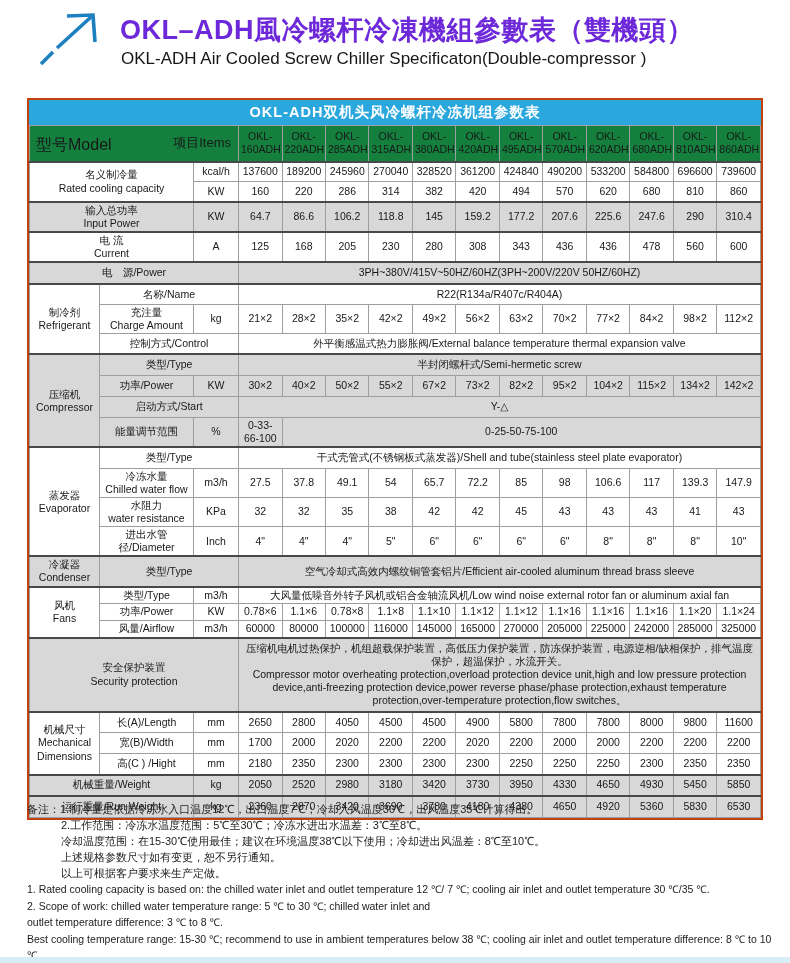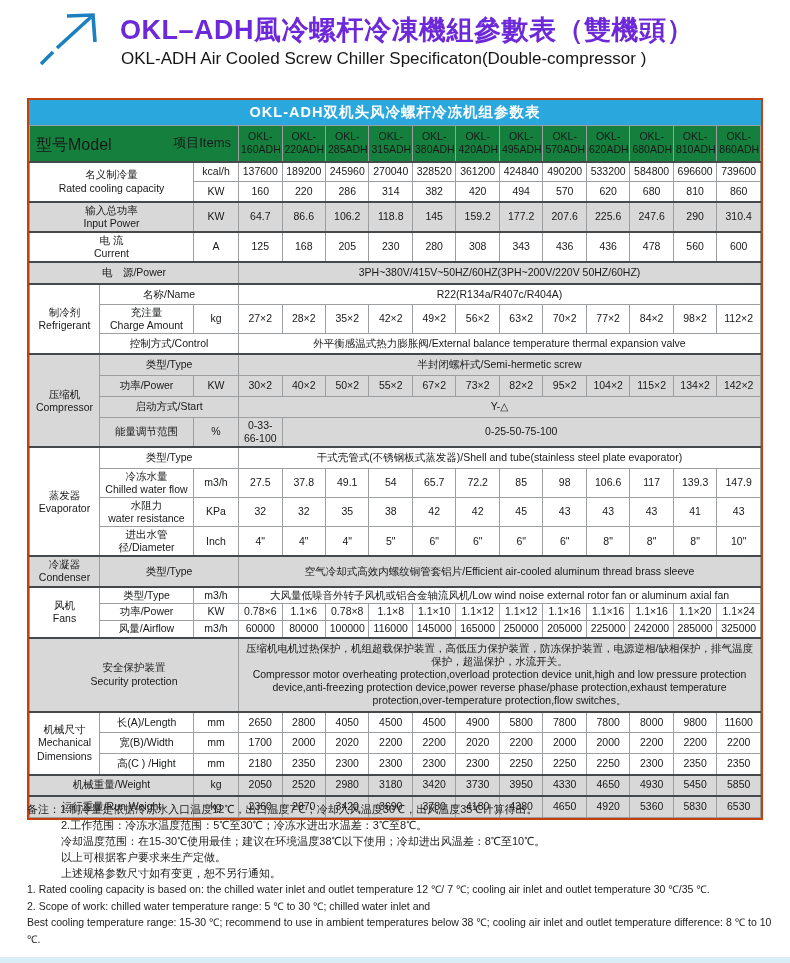--- a/index.html
+++ b/index.html
@@ -188,21 +188,21 @@
         <tr class="w top" style="height: 20px;">
           <td rowspan="3" class="grp">制冷剂
 Refrigerant</td>
           <td colspan="2" class="lbl">名称/Name</td>
           <td colspan="12" class="span">R22(R134a/R407c/R404A)</td>
         </tr>
         <tr class="w" style="height: 28px;">
           <td class="lbl">充注量
 Charge Amount</td>
           <td class="unit">kg</td>
-          <td class="v">27×2</td>
+          <td class="v">21×2</td>
           <td class="v">28×2</td>
           <td class="v">35×2</td>
           <td class="v">42×2</td>
           <td class="v">49×2</td>
           <td class="v">56×2</td>
           <td class="v">63×2</td>
           <td class="v">70×2</td>
           <td class="v">77×2</td>
           <td class="v">84×2</td>
           <td class="v">98×2</td>
@@ -331,21 +331,21 @@
         </tr>
         <tr class="w" style="height: 17px;">
           <td class="lbl">风量/Airflow</td>
           <td class="unit">m3/h</td>
           <td class="v">60000</td>
           <td class="v">80000</td>
           <td class="v">100000</td>
           <td class="v">116000</td>
           <td class="v">145000</td>
           <td class="v">165000</td>
-          <td class="v">250000</td>
+          <td class="v">270000</td>
           <td class="v">205000</td>
           <td class="v">225000</td>
           <td class="v">242000</td>
           <td class="v">285000</td>
           <td class="v">325000</td>
         </tr>
         <tr class="g top" style="height: 74px;">
           <td colspan="3" class="lbl">安全保护装置
 Security protection</td>
           <td colspan="12" class="secT">压缩机电机过热保护，机组超载保护装置，高低压力保护装置，防冻保护装置，电源逆相/缺相保护，排气温度保护，超温保护，水流开关。
@@ -436,23 +436,24 @@
         </tr>
       </tbody>
   </table>
 </div>
 
 <div class="notes">
   <div id="notes-zh">
       <div class="zh-line">备注：1.制冷量是依据冷冻水入口温度12℃，出口温度7℃；冷却入风温度30℃，出风温度35℃计算得出。</div>
       <div class="zh-line ind">2.工作范围：冷冻水温度范围：5℃至30℃；冷冻水进出水温差：3℃至8℃。</div>
       <div class="zh-line ind">冷却温度范围：在15-30℃使用最佳；建议在环境温度38℃以下使用；冷却进出风温差：8℃至10℃。</div>
+      <div class="zh-line ind">上述规格参数尺寸如有变更，恕不另行通知。</div>
       <div class="zh-line ind">以上可根据客户要求来生产定做。</div>
-      <div class="zh-line ind">上述规格参数尺寸如有变更，恕不另行通知。</div>
     </div>
   <div id="notes-en">
       <div class="en-line">1. Rated cooling capacity is based on: the chilled water inlet and outlet temperature 12 ℃/ 7 ℃; cooling air inlet and outlet temperature 30 ℃/35 ℃.</div>
       <div class="en-line">2. Scope of work: chilled water temperature range: 5 ℃ to 30 ℃; chilled water inlet and</div>
+      <div class="en-line">outlet temperature difference: 3 ℃ to 8 ℃.</div>
       <div class="en-line">Best cooling temperature range: 15-30 ℃; recommend to use in ambient temperatures below 38 ℃; cooling air inlet and outlet temperature difference: 8 ℃ to 10 ℃.</div>
     </div>
 </div>
 
 <div class="bottom-strip"></div>
 
 </body></html>

